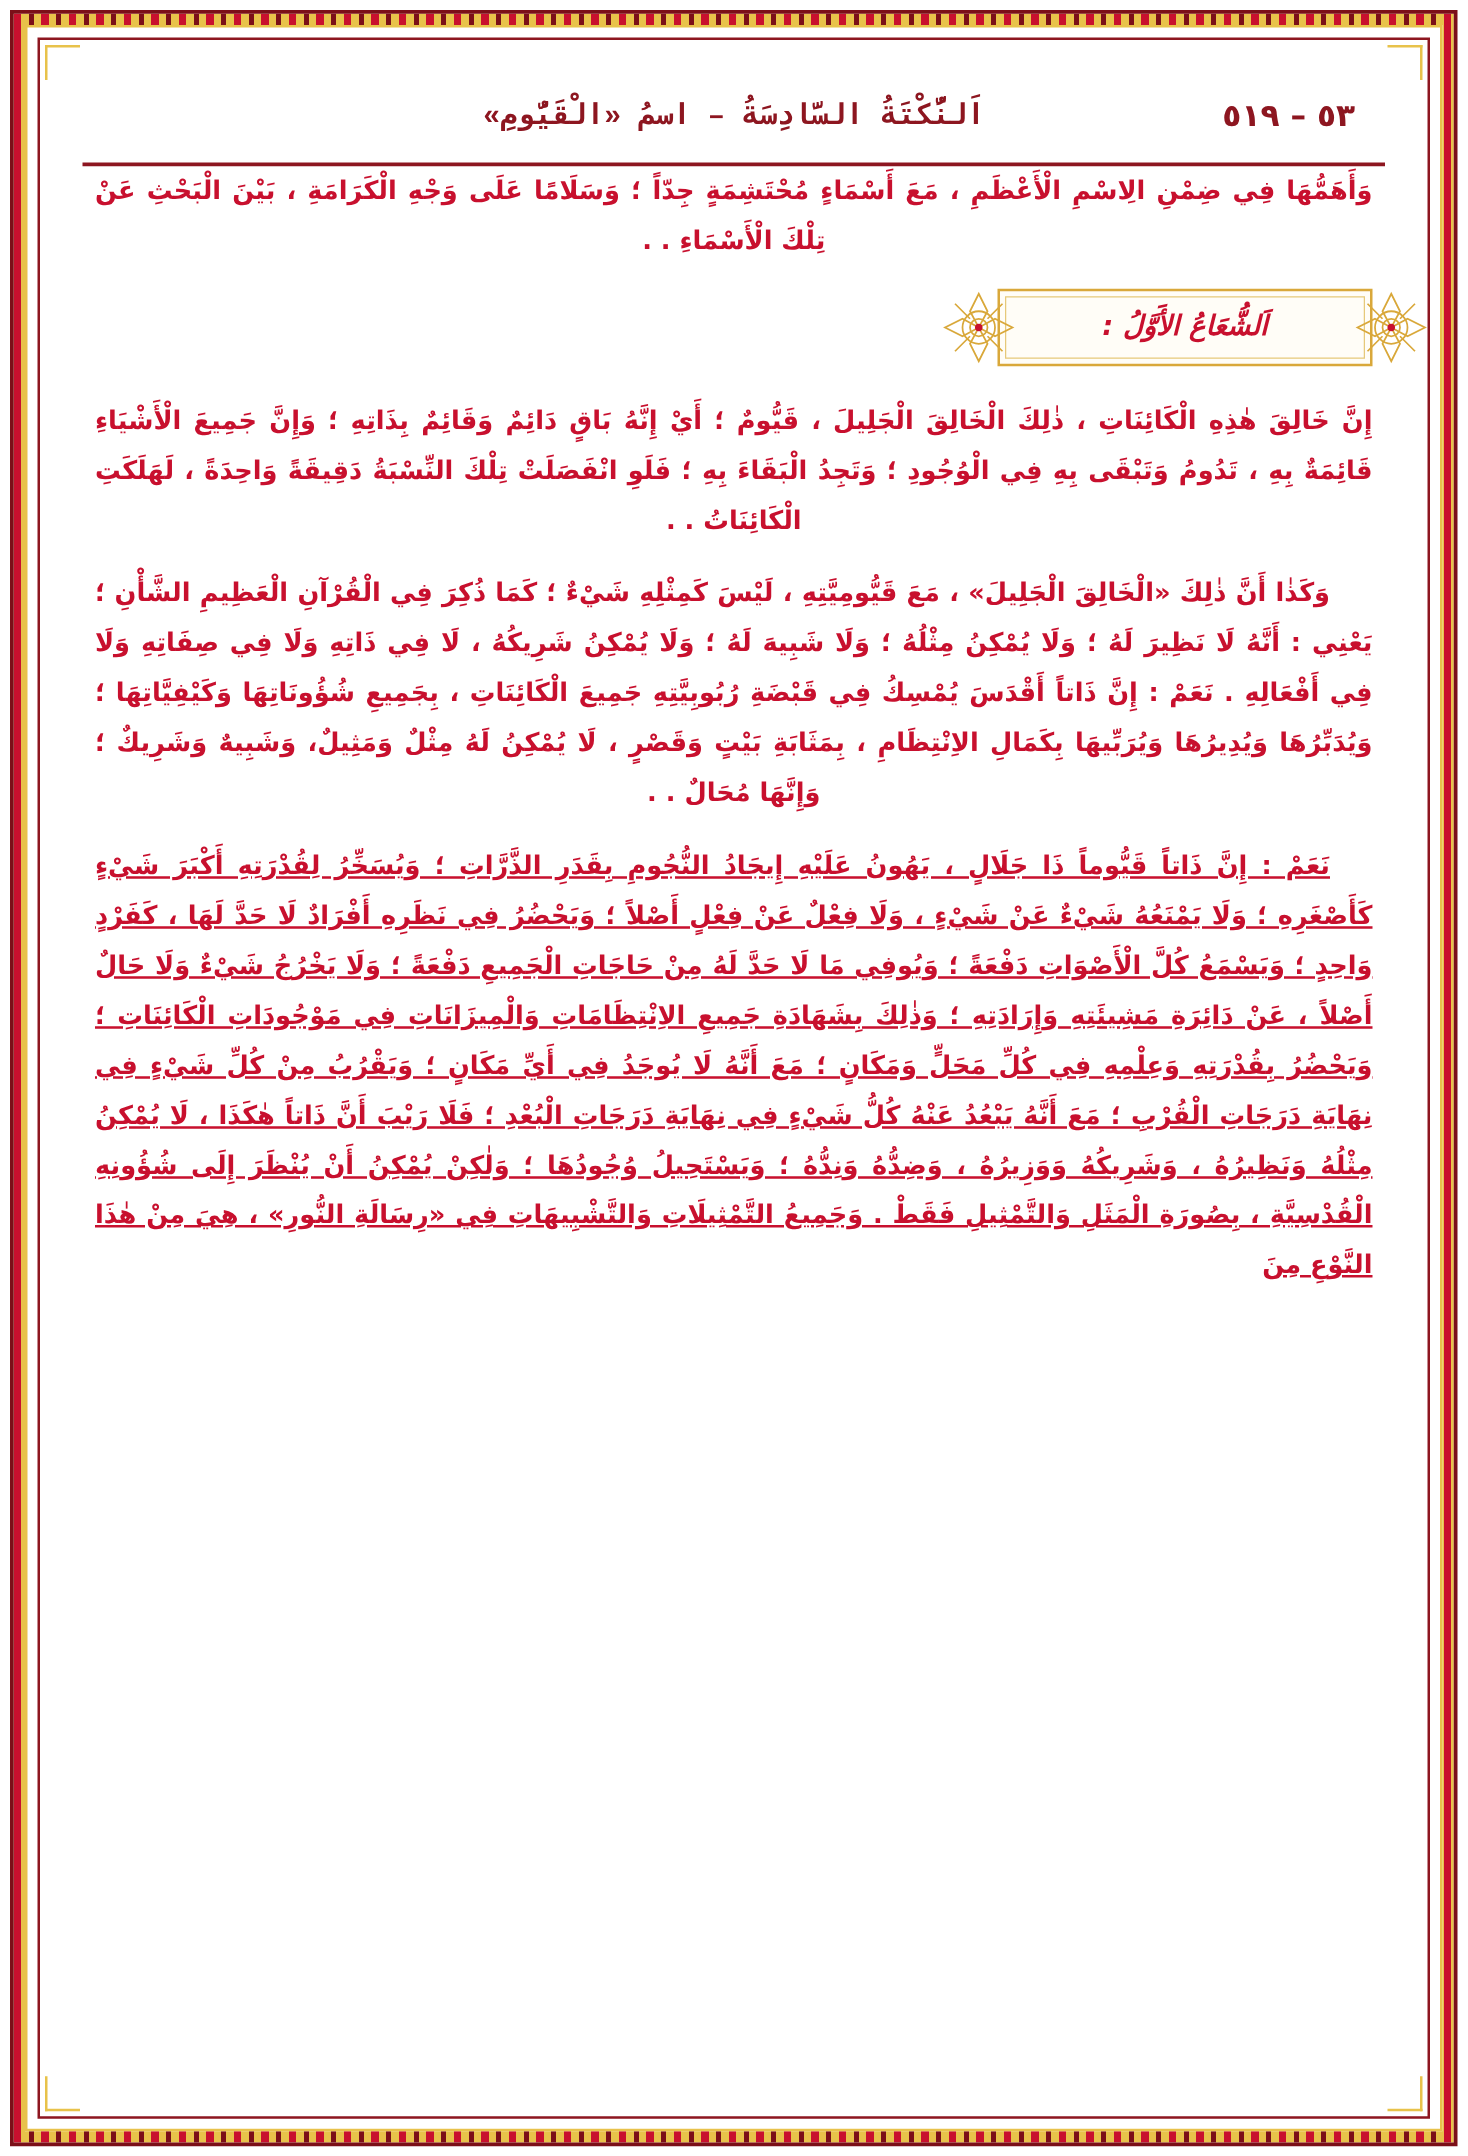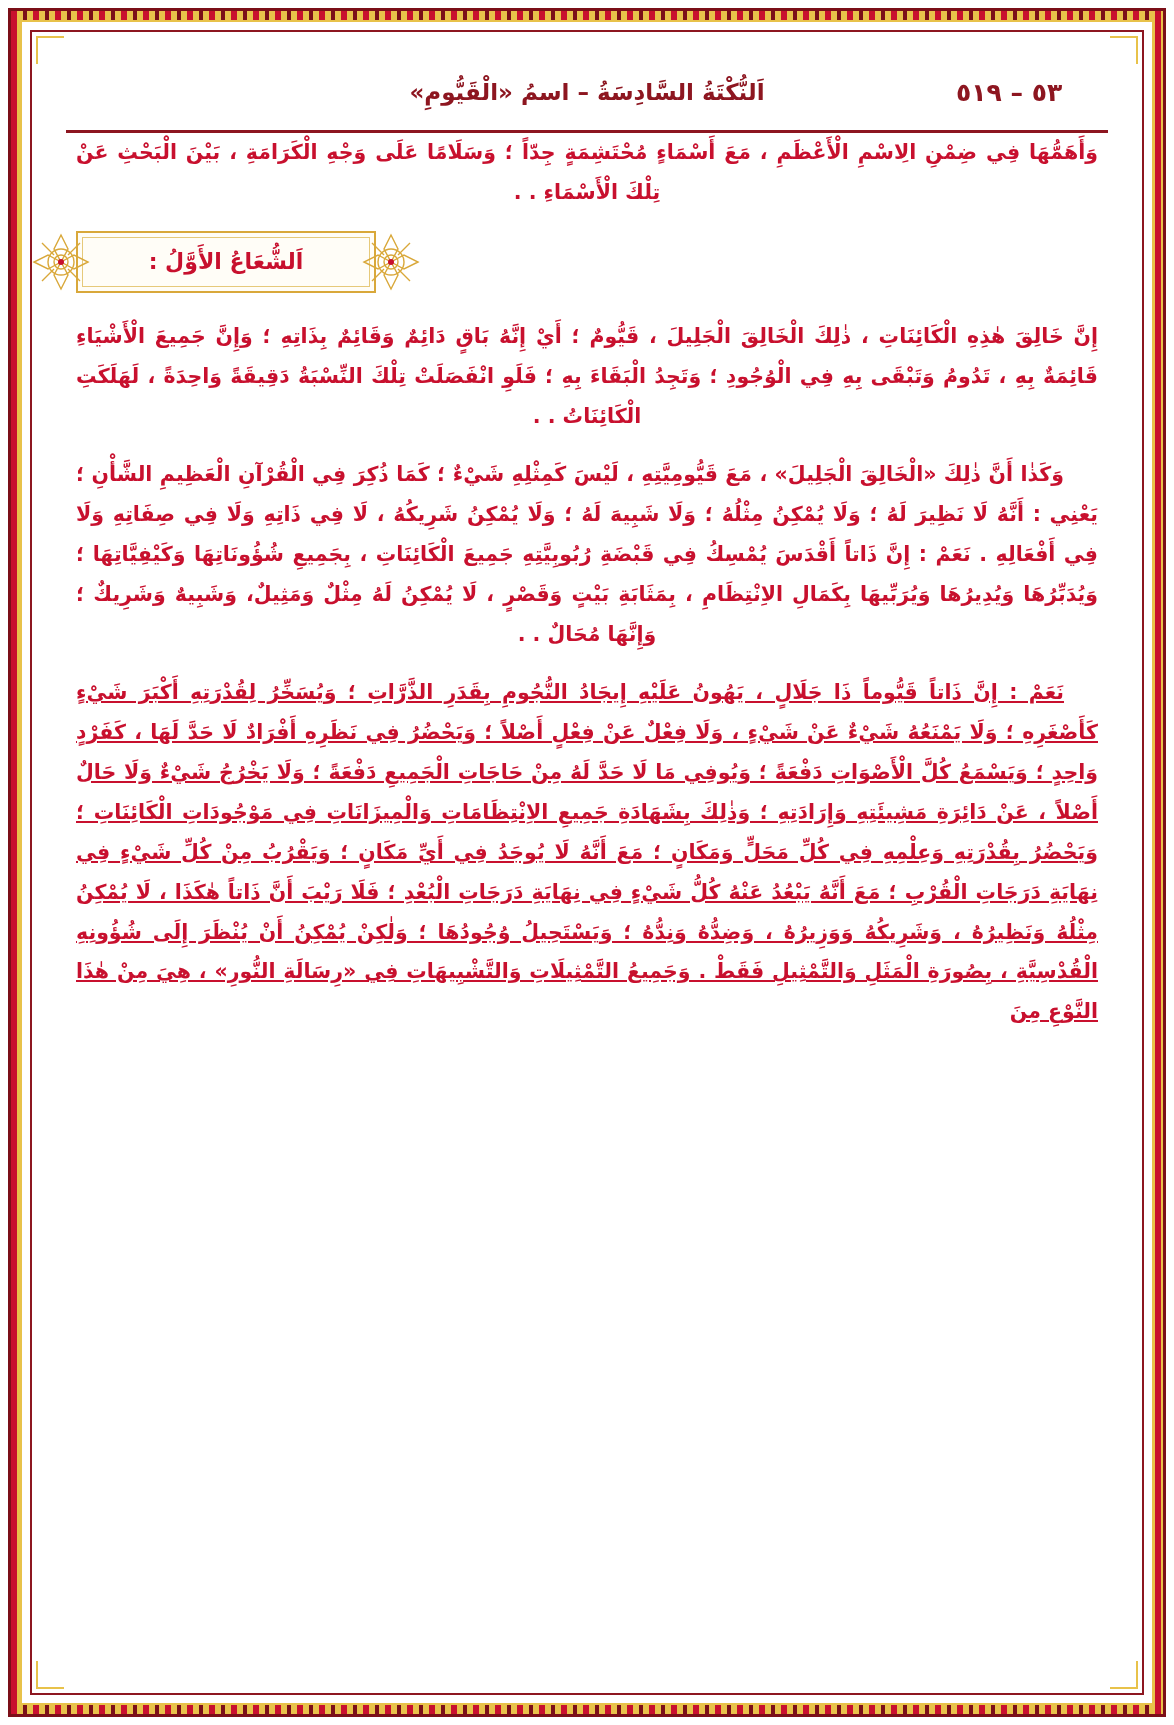--- a/index.html
+++ b/index.html
@@ -68,24 +68,25 @@
     justify-content: space-between;
   }
   .header-title {
     flex: 1;
     text-align: center;
     font-size: 23px;
     color: #8d1620;
     font-weight: bold;
     letter-spacing: 0;
     direction: rtl;
+    font-family: Liberation Mono, monospace;
   }
   .header-page {
     min-width: 150px;
-    text-align: left;
+    text-align: center;
     font-size: 25px;
     color: #8d1620;
     font-weight: bold;
     direction: rtl;
   }
   .header-spacer {
     min-width: 150px;
   }
   .header-rule {
     margin: 2px 34px 0 34px;
@@ -113,23 +114,24 @@
   }
   p.para.last {
     margin-bottom: 0;
     text-align-last: right;
     text-decoration: underline;
   }
 
   
   .plaque-wrap {
     display: flex;
-    justify-content: flex-end;
+    justify-content: flex-start;
     align-items: center;
     margin: 10px 0 24px 0;
+    font-style: italic;
   }
   .plaque {
     position: relative;
     width: 300px;
     height: 62px;
     border: 2px solid #d9a83a;
     box-sizing: border-box;
     display: flex;
     align-items: center;
     justify-content: center;

